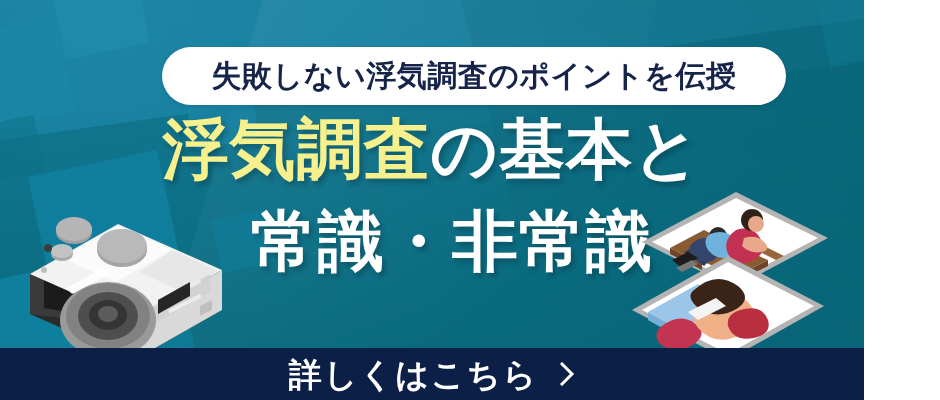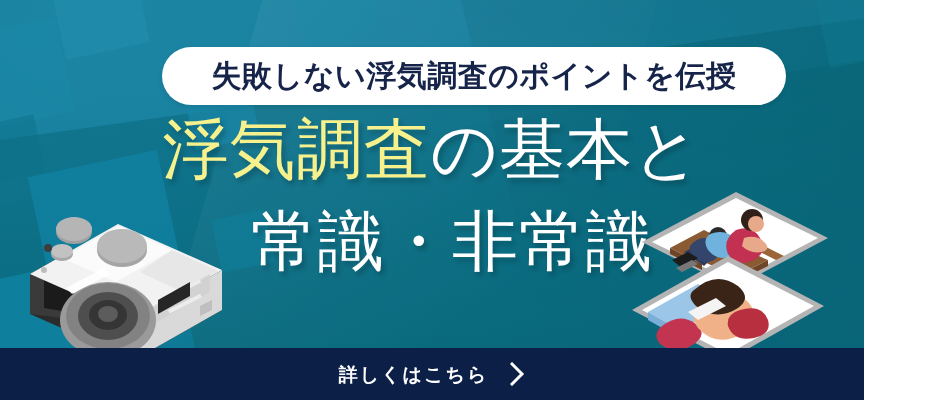--- a/index.html
+++ b/index.html
@@ -62,39 +62,39 @@
   }
 
   
   .headline{
     position:absolute;left:0;right:0;top:116px;
     text-align:center;z-index:5;
     pointer-events:none;
   }
   .hl-line{
     display:block;
-    font-size:66px;font-weight:normal;
+    font-size:66px;font-weight:bold;
     line-height:1.0;
     letter-spacing:1px;
     white-space:nowrap;
     text-shadow:3px 4px 5px rgba(0,0,0,.22);
   }
   .hl-line.two{margin-top:26px;padding-left:40px;}
   .hl-accent{color:#f6f08d;}
   .hl-plain{color:#ffffff;}
 
   
   .cta{
     position:absolute;left:0;right:0;bottom:0;height:52px;
     background:#0c1f47;
     display:flex;align-items:center;justify-content:center;gap:22px;
     z-index:9;
   }
   .cta-text{
-    color:#ffffff;font-size:19px;font-weight:bold;letter-spacing:2px;
+    color:#ffffff;font-size:33px;font-weight:bold;letter-spacing:2px;
     line-height:1;
   }
   .cta-chevron{display:block;width:15px;height:24px;}
 
   
   .camera{
     position:absolute;left:22px;top:188px;width:215px;height:172px;z-index:7;
   }
   .camera svg{display:block;width:100%;height:100%;}
 

